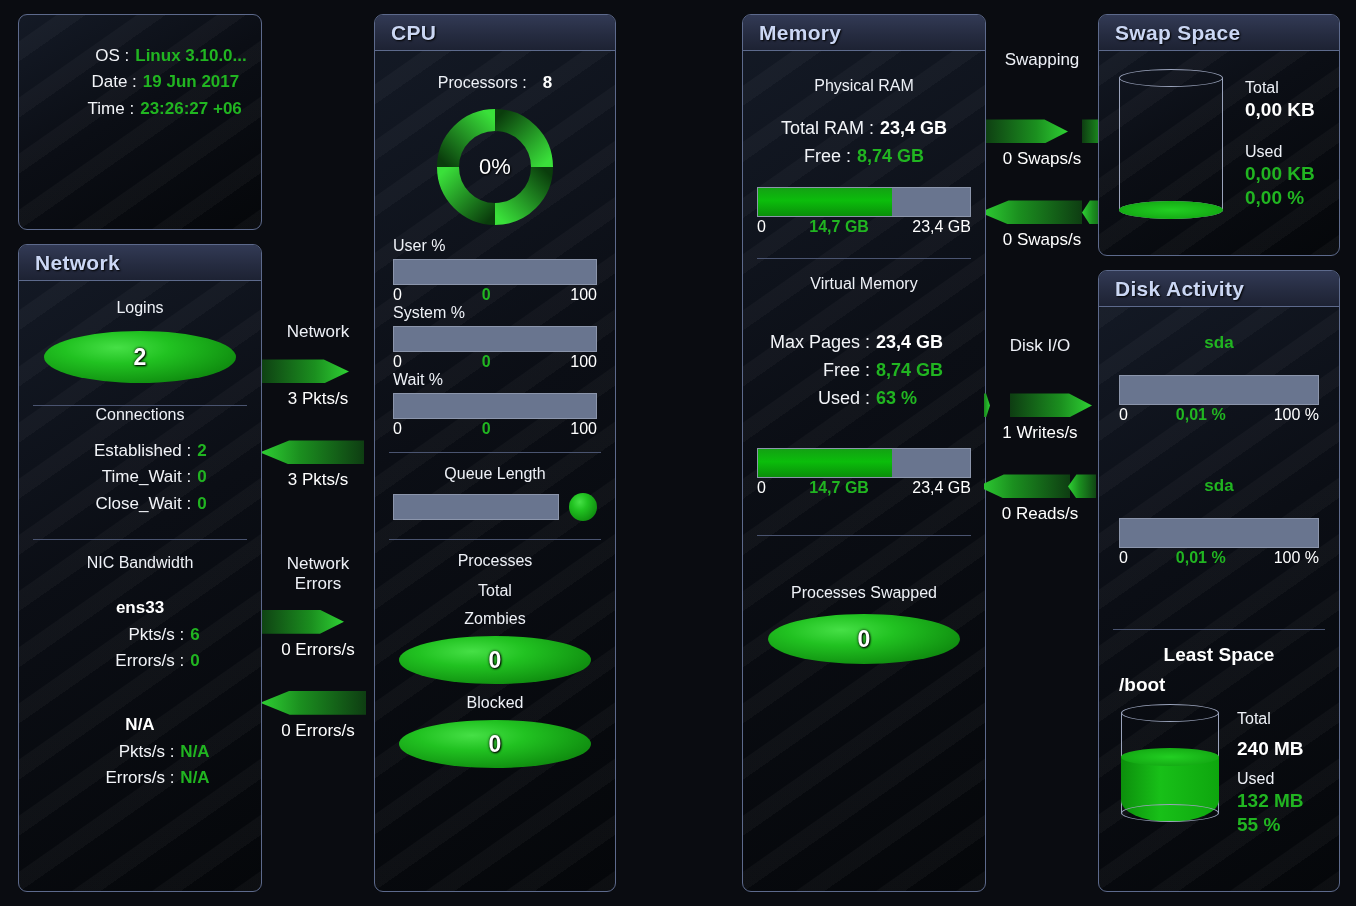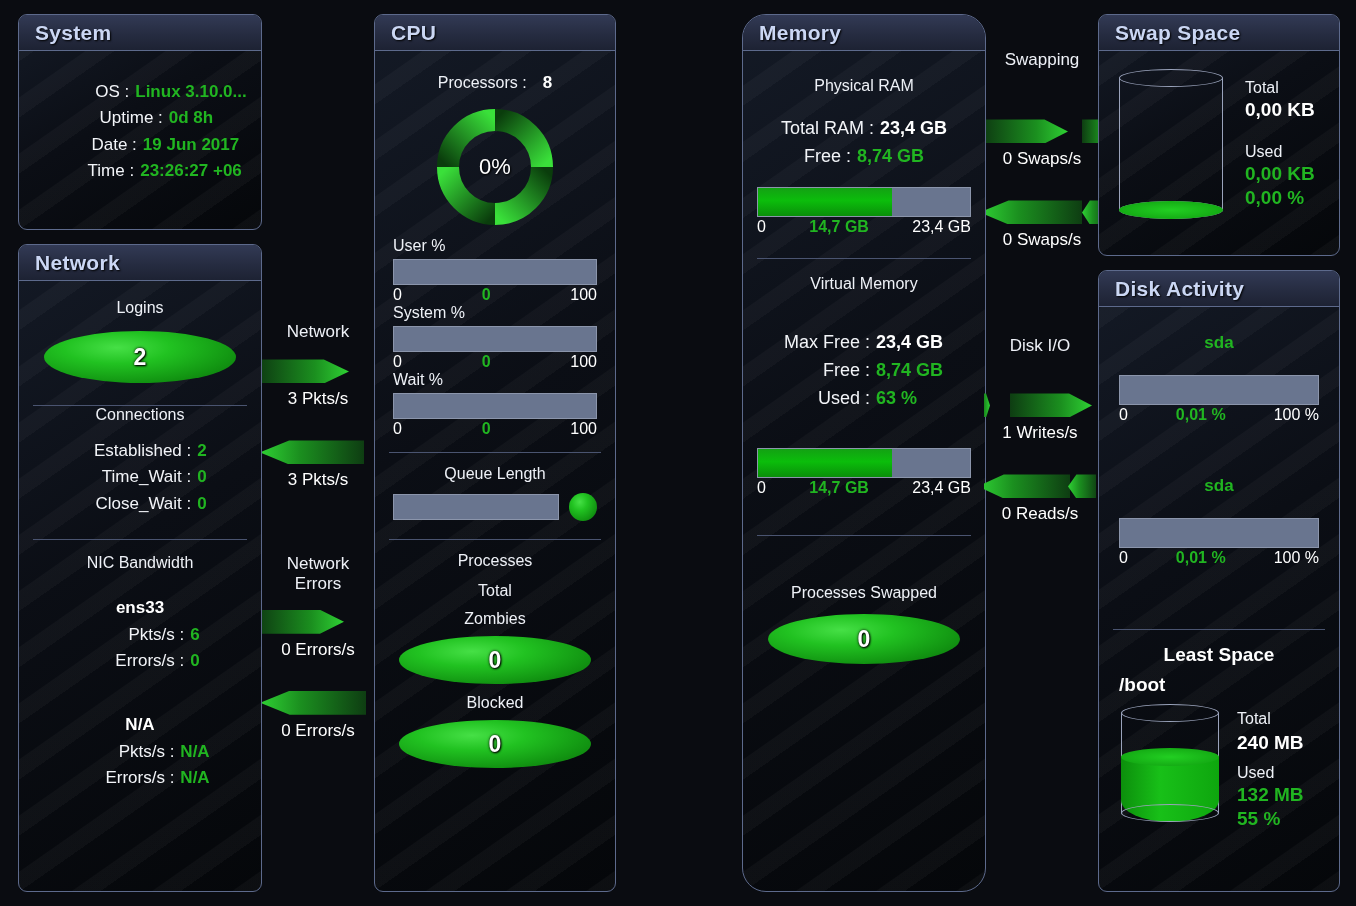--- a/index.html
+++ b/index.html
@@ -130,31 +130,24 @@
     background:radial-gradient(ellipse at 50% 50%, #22cf22 0%, #0f9d0f 100%);
     border-radius:50%;
   }
 </style>
 </head>
 <body>
 
 <div class="stage">
 
   <div class="panel" style="left:18px;top:14px;width:244px;height:216px;">
-    <div class="panel-head">
-      <span>System</span>
-    </div>
     <div class="panel-body" style="padding-top:28px;">
       <div class="kvrow">
         <span class="k" style="width:96px;">OS :</span>
         <span class="v">Linux 3.10.0...</span>
-      </div>
-      <div class="kvrow">
-        <span class="k" style="width:96px;">Uptime :</span>
-        <span class="v">0d 8h</span>
       </div>
       <div class="kvrow">
         <span class="k" style="width:96px;">Date :</span>
         <span class="v">19 Jun 2017</span>
       </div>
       <div class="kvrow">
         <span class="k" style="width:96px;">Time :</span>
         <span class="v">23:26:27 +06</span>
       </div>
     </div>
@@ -348,21 +341,21 @@
         <div class="cap">Blocked</div>
         <div class="led" style="width:192px;height:48px;margin:8px auto 0;font-size:23px;">
           <span>0</span>
         </div>
       </div>
 
     </div>
   </div>
 
 
-  <div class="panel" style="left:742px;top:14px;width:244px;height:878px;border-radius:24px;">
+  <div class="panel" style="left:742px;top:14px;width:244px;height:878px;">
     <div class="panel-head">
       <span>Memory</span>
     </div>
     <div class="panel-body">
 
       <div class="cap" style="margin-top:26px;">Physical RAM</div>
 
       <div style="margin-top:20px;">
         <div class="kvrow" style="font-size:18px;">
           <span class="k">Total RAM :</span>
@@ -384,21 +377,21 @@
           <span class="hi">23,4 GB</span>
         </div>
       </div>
 
       <div class="hr" style="margin-top:22px;"></div>
 
       <div class="cap" style="margin-top:16px;">Virtual Memory</div>
 
       <div style="margin-top:36px;">
         <div class="kvrow" style="font-size:18px;">
-          <span class="k" style="width:104px;">Max Free :</span>
+          <span class="k" style="width:104px;">Max Pages :</span>
           <span class="vw" style="width:86px;text-align:left;">23,4 GB</span>
         </div>
         <div class="kvrow" style="font-size:18px;">
           <span class="k" style="width:104px;">Free :</span>
           <span class="v" style="width:86px;text-align:left;">8,74 GB</span>
         </div>
         <div class="kvrow" style="font-size:18px;">
           <span class="k" style="width:104px;">Used :</span>
           <span class="v" style="width:86px;text-align:left;">63 %</span>
         </div>
@@ -521,21 +514,21 @@
         <div class="cyl" style="width:98px;height:118px;">
           <div class="body"></div>
           <div class="liquid" style="height:55%;"></div>
           <div class="liquid-top" style="bottom:55%;margin-bottom:-9px;"></div>
           <div class="top"></div>
           <div class="bot"></div>
         </div>
 
         <div style="margin-left:18px;padding-top:6px;">
           <div class="cap" style="text-align:left;">Total</div>
-          <div style="color:#ffffff;font-size:19px;font-weight:bold;margin-top:4px;">240 MB</div>
+          <div style="color:#ffffff;font-size:19px;font-weight:bold;margin-top:10px;">240 MB</div>
           <div class="cap" style="text-align:left;margin-top:10px;">Used</div>
           <div style="color:#21b521;font-size:19px;font-weight:bold;margin-top:2px;">132 MB</div>
           <div style="color:#21b521;font-size:19px;font-weight:bold;margin-top:2px;">55 %</div>
         </div>
 
       </div>
 
     </div>
   </div>
 

